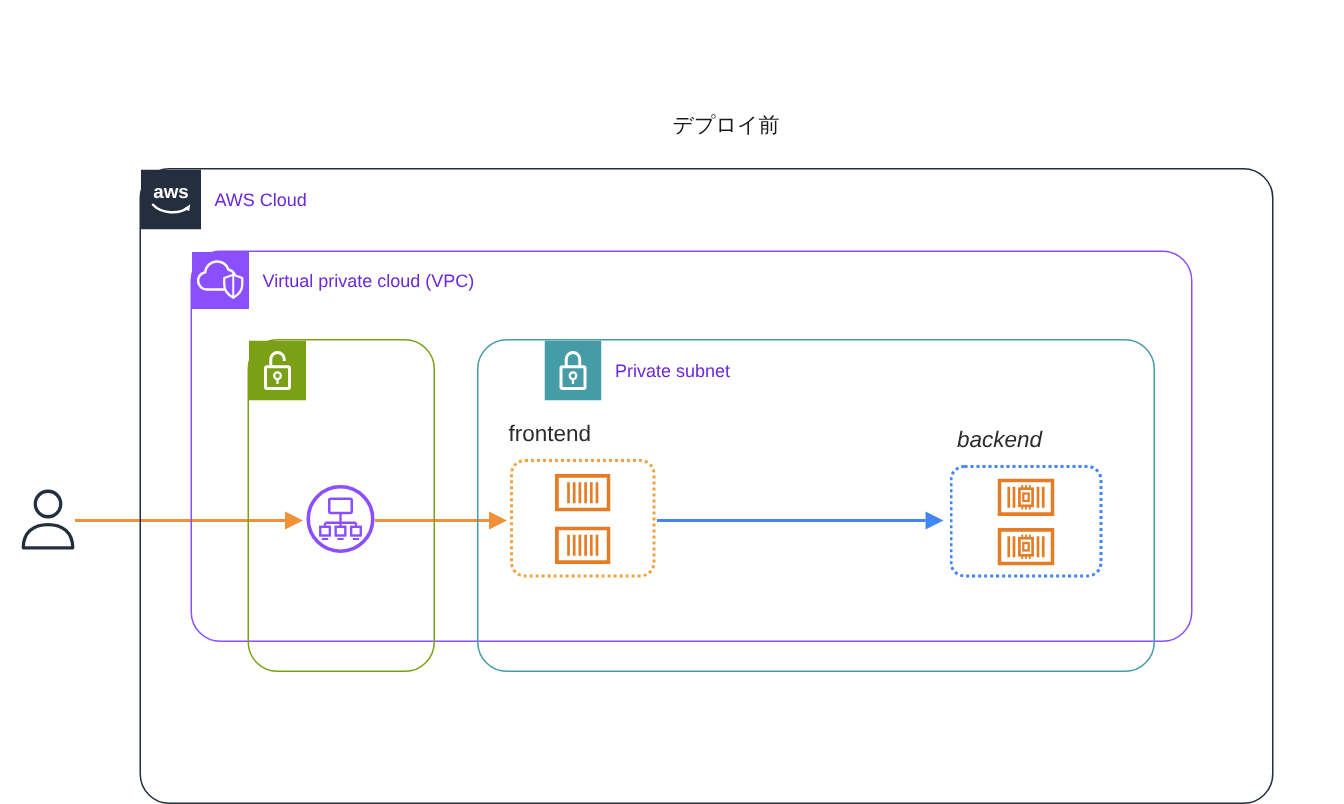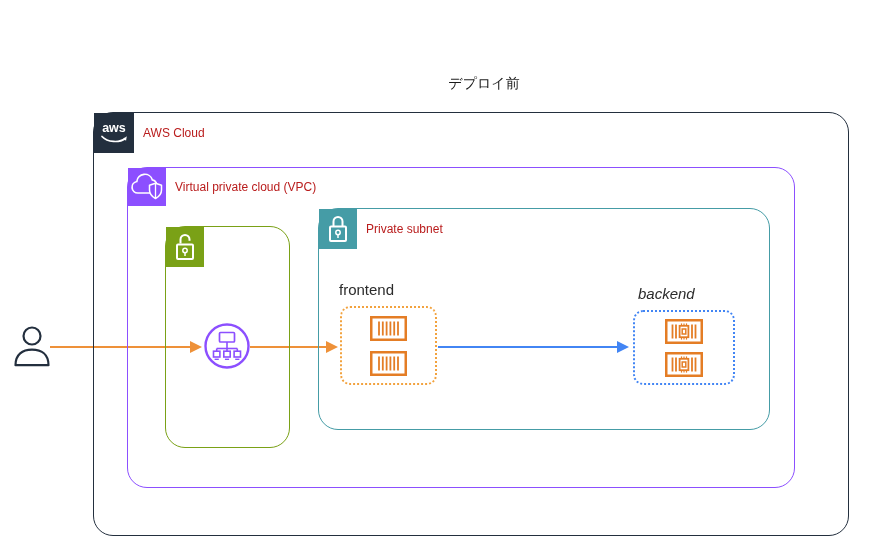--- a/index.html
+++ b/index.html
@@ -6,27 +6,27 @@
   .canvas{
     position:relative;width:896px;height:536px;background:#ffffff;
     font-family:"Liberation Sans",sans-serif;overflow:hidden;margin-top:44px;
   }
   .title{
     position:absolute;top:31px;left:484px;transform:translateX(-50%);
     font-size:14px;color:#1a1a1a;white-space:nowrap;
   }
   .gbox{position:absolute;box-sizing:border-box;border-radius:20px;}
   .gbox .hdr{display:flex;align-items:flex-start;}
-  .hdr-label{font-size:12px;color:#b91c1c;margin-left:9px;white-space:nowrap;}
+  .hdr-label{font-size:12px;color:#6d28d9;margin-left:9px;white-space:nowrap;}
   .aws-cloud{left:93px;top:68px;width:756px;height:424px;border:1px solid #232F3E;}
   .aws-cloud .hdr-label{line-height:40px;}
-  .vpc{left:127px;top:123px;width:668px;height:321px;border:1px solid #8C4FFF;}
+  .vpc{left:127px;top:123px;width:668px;height:261px;border:1px solid #8C4FFF;}
   .vpc .hdr-label{line-height:38px;}
   .public-subnet{left:165px;top:182px;width:125px;height:222px;border:1px solid #7AA116;}
-  .private-subnet{left:318px;top:164px;width:452px;height:222px;border:1px solid #459CA6;}
+  .private-subnet{left:318px;top:182px;width:452px;height:222px;border:1px solid #459CA6;padding-left:44px;}
   .subnet-label{line-height:40px;}
   .hdr-icon{flex:none;display:block;}
   .group{
     position:absolute;box-sizing:border-box;border-radius:10px;
     display:flex;flex-direction:column;align-items:center;justify-content:center;
   }
   .frontend-group{left:340px;top:262px;width:97px;height:79px;border:2px dotted #F2A23E;gap:10px;}
   .backend-group{left:633px;top:266px;width:102px;height:75px;border:2px dotted #4285F4;gap:8px;font-style:italic;}
   .group-label{
     position:absolute;top:-27px;left:-3px;font-size:15px;color:#2b2b2b;white-space:nowrap;

